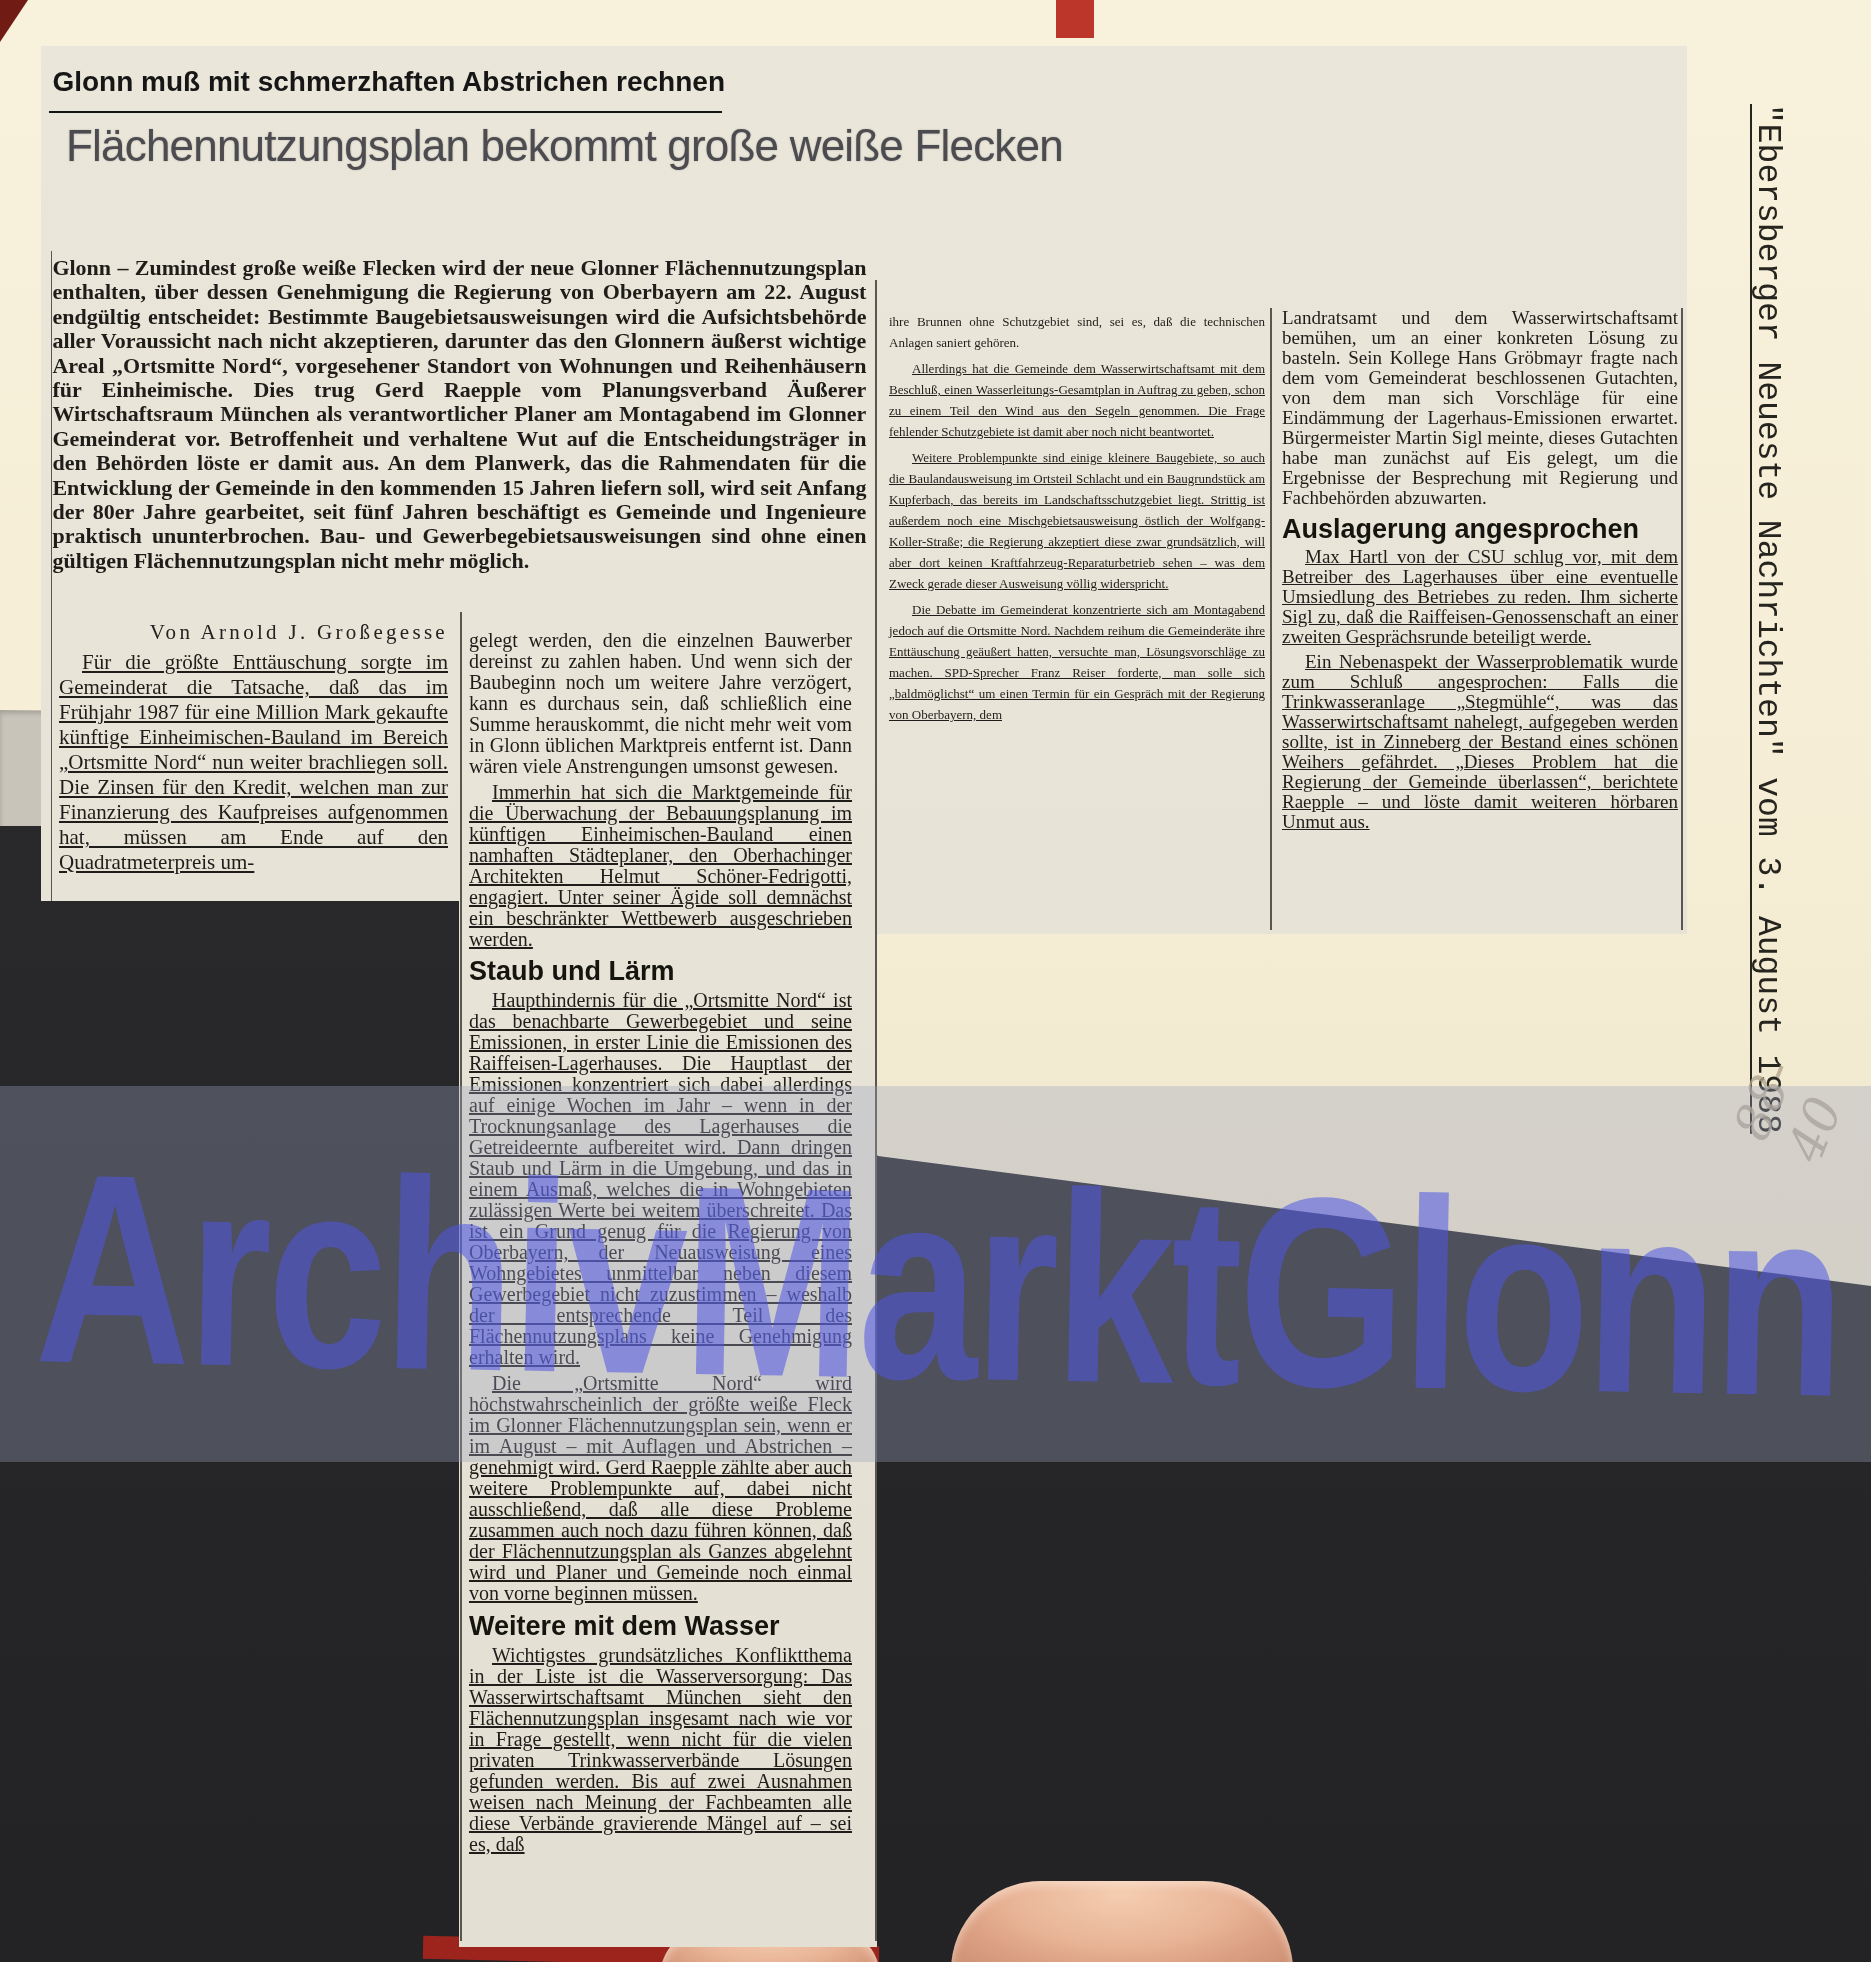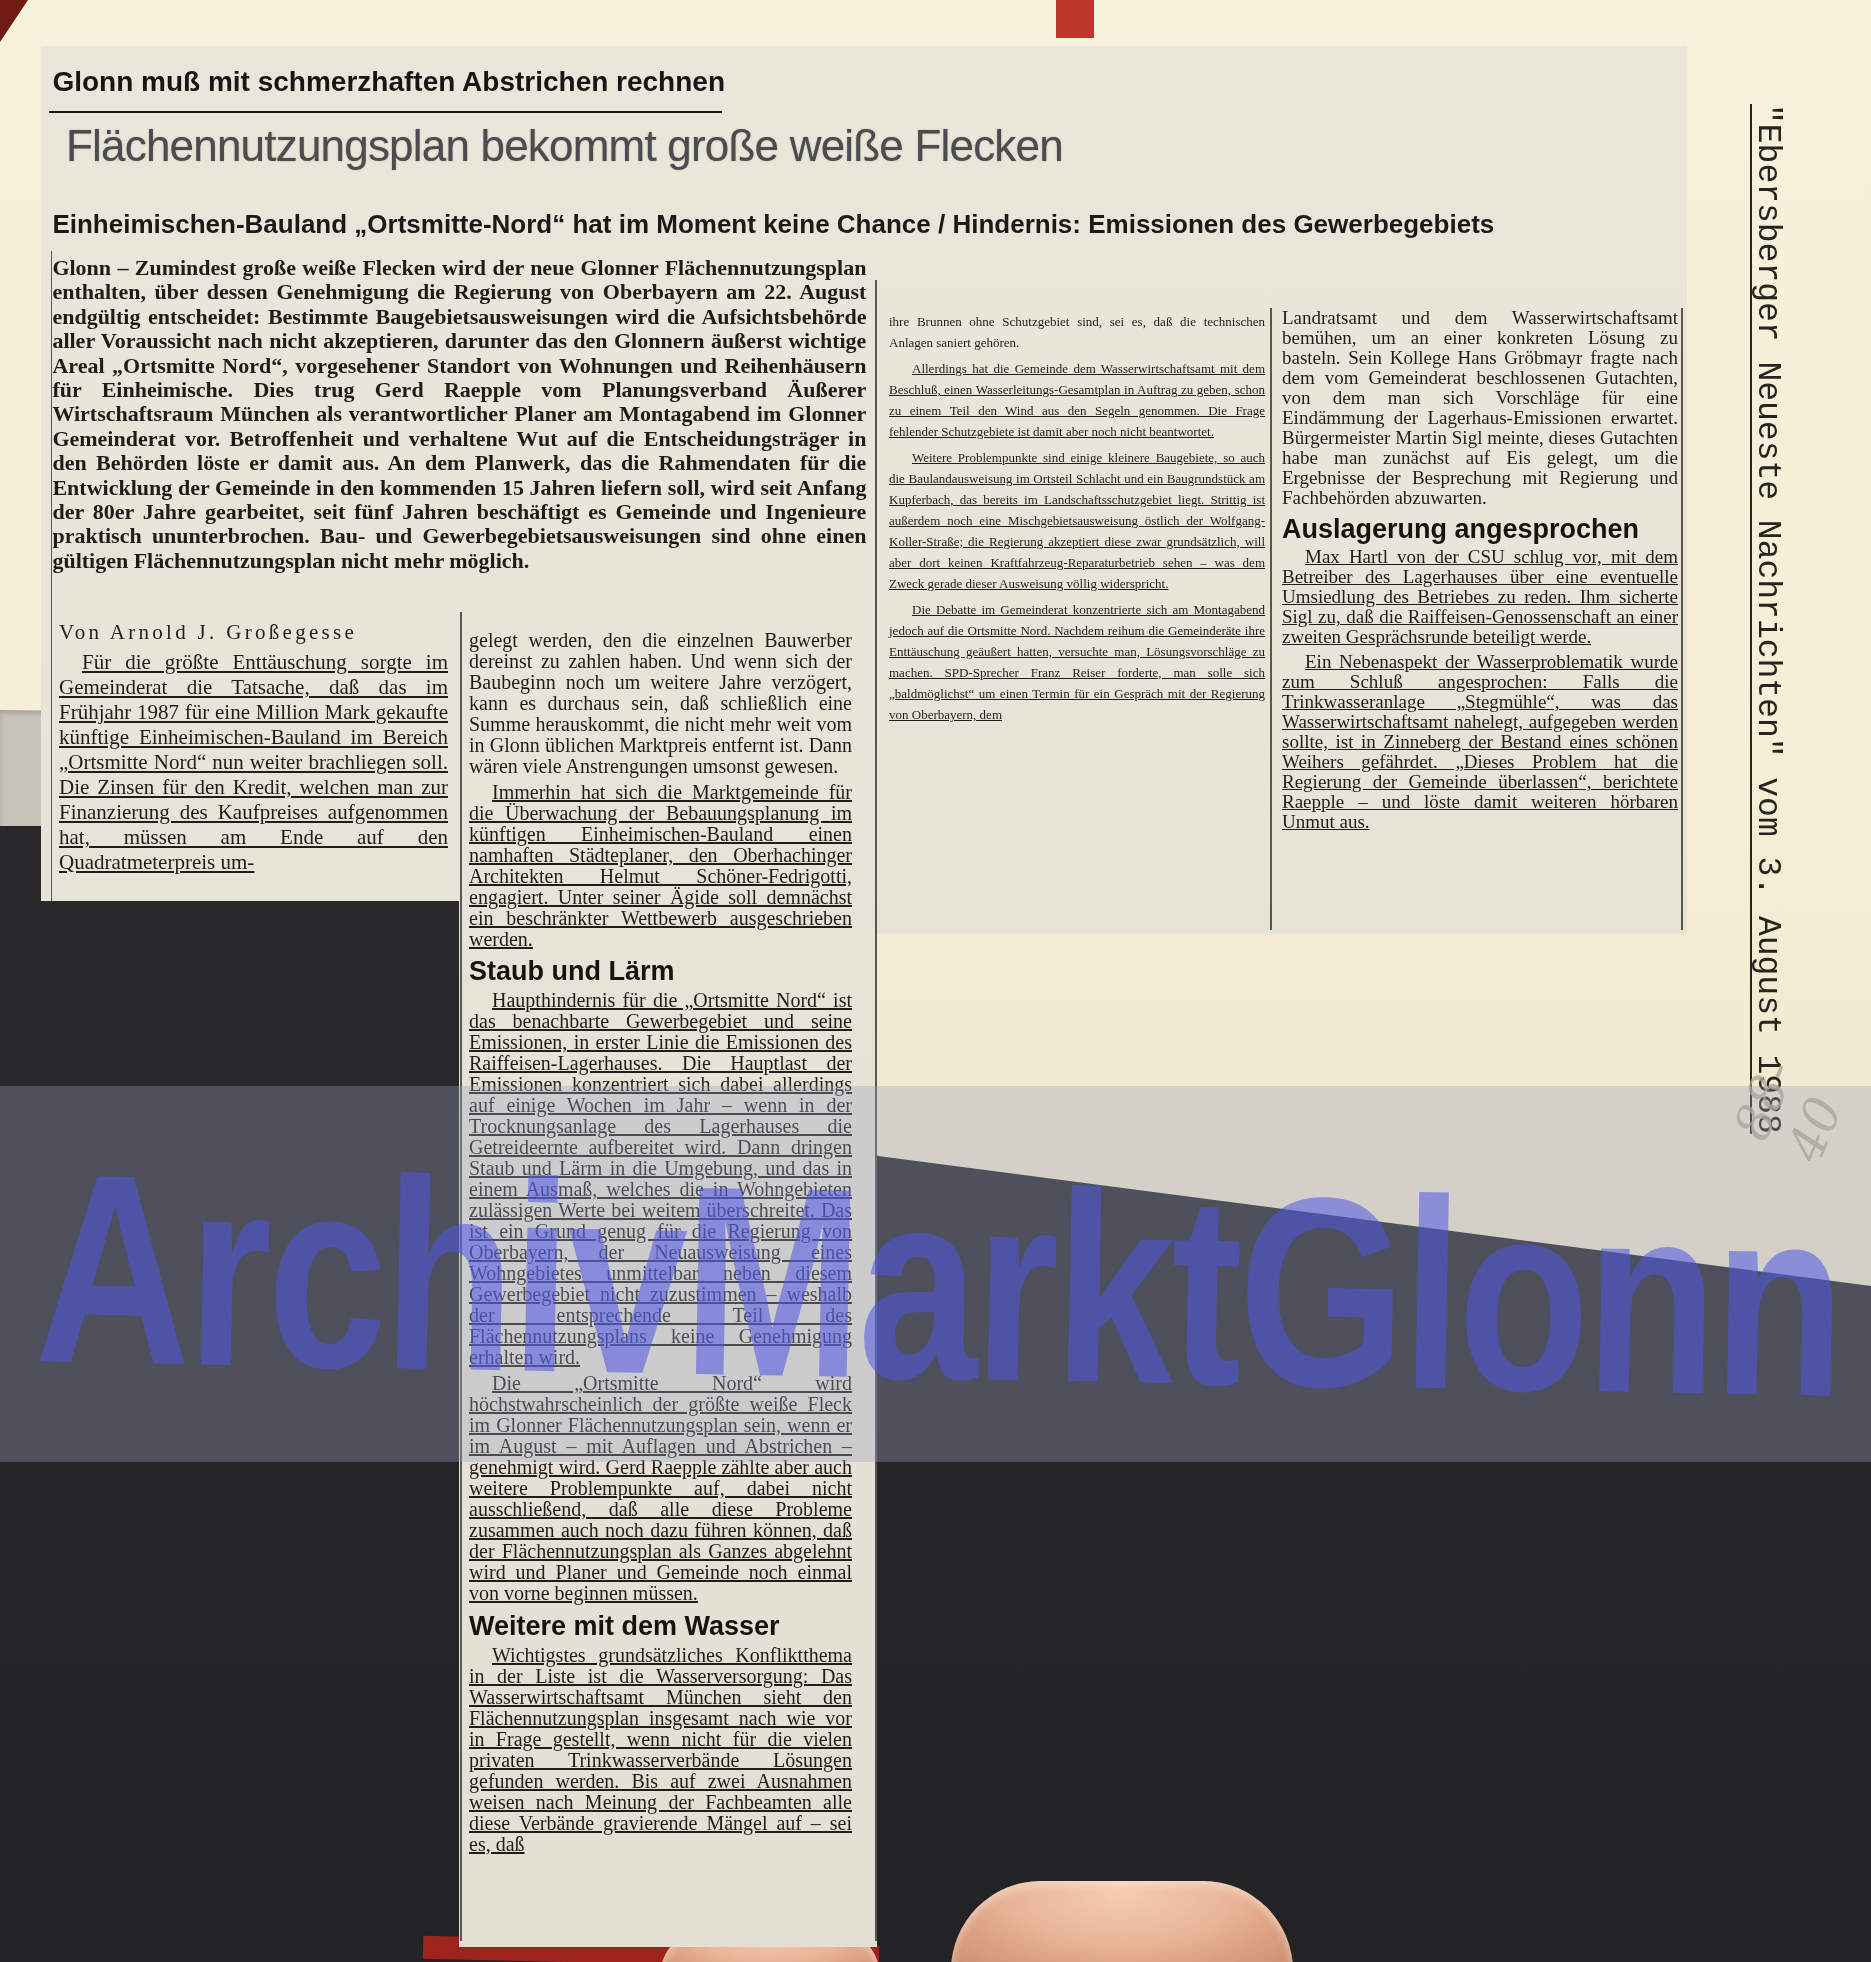--- a/index.html
+++ b/index.html
@@ -26,21 +26,21 @@
   .kicker{position:absolute;left:11.4px;top:19.5px;width:733px;
     font-family:"Liberation Sans",sans-serif;font-weight:700;font-size:28px;color:#161616;}
   .kicker-underline{position:absolute;left:8.1px;top:65px;width:673px;height:2.4px;background:#141414;}
   .headline{position:absolute;left:13px;top:75px;width:1624px;
     font-family:"Liberation Sans",sans-serif;font-weight:400;font-size:44px;letter-spacing:-0.8px;
     color:#4b4b50;text-shadow:0 0 1.6px rgba(70,70,75,.45);white-space:nowrap;margin-left:12px;}
   .subheadline{position:absolute;left:11.4px;top:163px;width:1628px;
     font-family:"Liberation Sans",sans-serif;font-weight:700;font-size:26px;color:#1a1a1a;white-space:nowrap;}
   .lead{position:absolute;left:11.4px;top:210px;width:814px;
     font-weight:700;font-size:22px;line-height:24.4px;text-align:justify;hyphens:auto;}
-  .byline{position:absolute;left:18px;top:574px;width:389px;text-align:left;
+  .byline{position:absolute;left:18px;top:574px;width:389px;text-align:right;
     font-size:21px;letter-spacing:3.3px;color:#242220;}
   .col{position:absolute;text-align:justify;hyphens:auto;}
   .col p{margin:0 0 4.9px 0;}
   .col p.ind{text-indent:23px;text-decoration:underline;}
   .col1{left:18px;top:604px;width:389px;font-size:21px;line-height:25px;}
   .col2{left:428px;top:584px;width:383px;font-size:20px;line-height:21px;}
   .col3{left:848px;top:265px;width:376px;font-size:13px;line-height:21px;}
   .col4{left:1241px;top:262px;width:396px;font-size:19px;line-height:20px;}
   .sec-h{font-family:"Liberation Sans",sans-serif;font-weight:700;font-size:27px;
     margin:11.4px 0 8.1px 0;text-indent:0;color:#15140f;}
@@ -81,21 +81,20 @@
 
   <div class="gray-sheet-left"></div>
   <div class="cream-page"></div>
   <div class="red-corner"></div>
   <div class="red-tab"></div>
 
   <div class="clipping">
     <div class="kicker">Glonn muß mit schmerzhaften Abstrichen rechnen</div>
     <div class="kicker-underline"></div>
     <div class="headline">Flächennutzungsplan bekommt große weiße Flecken</div>
-    <div class="subheadline">Einheimischen-Bauland „Ortsmitte-Nord“ hat im Moment keine Chance / Hindernis: Emissionen des Gewerbegebiets</div>
     <div class="lead">Glonn – Zumindest große weiße Flecken wird der neue Glonner Flächennutzungsplan enthalten, über dessen Genehmigung die Regierung von Oberbayern am 22. August endgültig entscheidet: Bestimmte Baugebietsausweisungen wird die Aufsichtsbehörde aller Voraussicht nach nicht akzeptieren, darunter das den Glonnern äußerst wichtige Areal „Ortsmitte Nord“, vorgesehener Standort von Wohnungen und Reihenhäusern für Einheimische. Dies trug Gerd Raepple vom Planungsverband Äußerer Wirtschaftsraum München als verantwortlicher Planer am Montagabend im Glonner Gemeinderat vor. Betroffenheit und verhaltene Wut auf die Entscheidungsträger in den Behörden löste er damit aus. An dem Planwerk, das die Rahmendaten für die Entwicklung der Gemeinde in den kommenden 15 Jahren liefern soll, wird seit Anfang der 80er Jahre gearbeitet, seit fünf Jahren beschäftigt es Gemeinde und Ingenieure praktisch ununterbrochen. Bau- und Gewerbegebietsausweisungen sind ohne einen gültigen Flächennutzungsplan nicht mehr möglich.</div>
     <div class="byline">Von Arnold J. Großegesse</div>
 
     <div class="col col1">
       <p class="ind">Für die größte Enttäuschung sorgte im Gemeinderat die Tatsache, daß das im Frühjahr 1987 für eine Million Mark gekaufte künftige Einheimischen-Bauland im Bereich „Ortsmitte Nord“ nun weiter brachliegen soll. Die Zinsen für den Kredit, welchen man zur Finanzierung des Kaufpreises aufgenommen hat, müssen am Ende auf den Quadratmeterpreis um-</p>
     </div>
 
     <div class="col col2">
       <p>gelegt werden, den die einzelnen Bauwerber dereinst zu zahlen haben. Und wenn sich der Baubeginn noch um weitere Jahre verzögert, kann es durchaus sein, daß schließlich eine Summe herauskommt, die nicht mehr weit vom in Glonn üblichen Marktpreis entfernt ist. Dann wären viele Anstrengungen umsonst gewesen.</p>
       <p class="ind">Immerhin hat sich die Marktgemeinde für die Überwachung der Bebauungsplanung im künftigen Einheimischen-Bauland einen namhaften Städteplaner, den Oberhachinger Architekten Helmut Schöner-Fedrigotti, engagiert. Unter seiner Ägide soll demnächst ein beschränkter Wettbewerb ausgeschrieben werden.</p>

